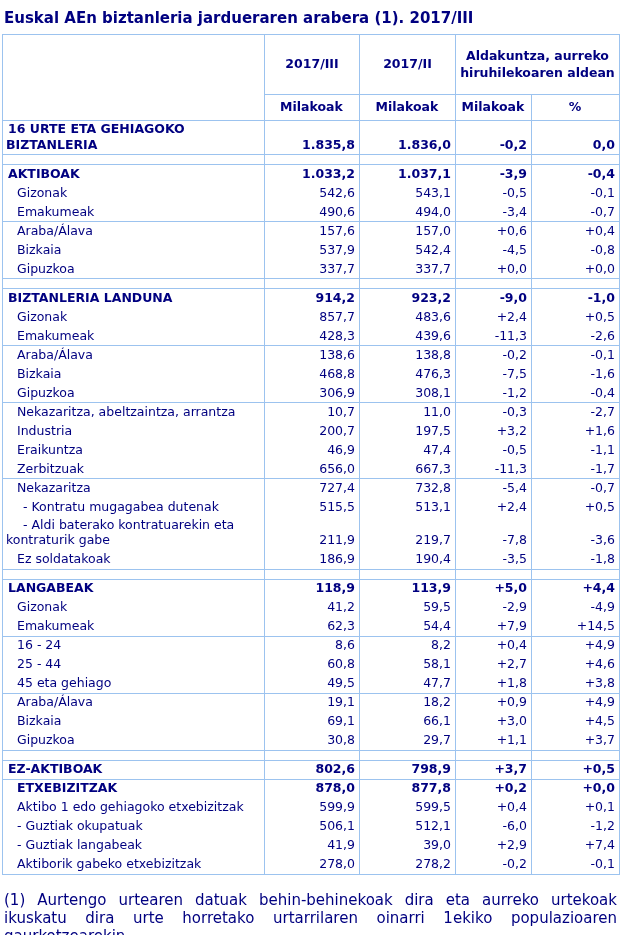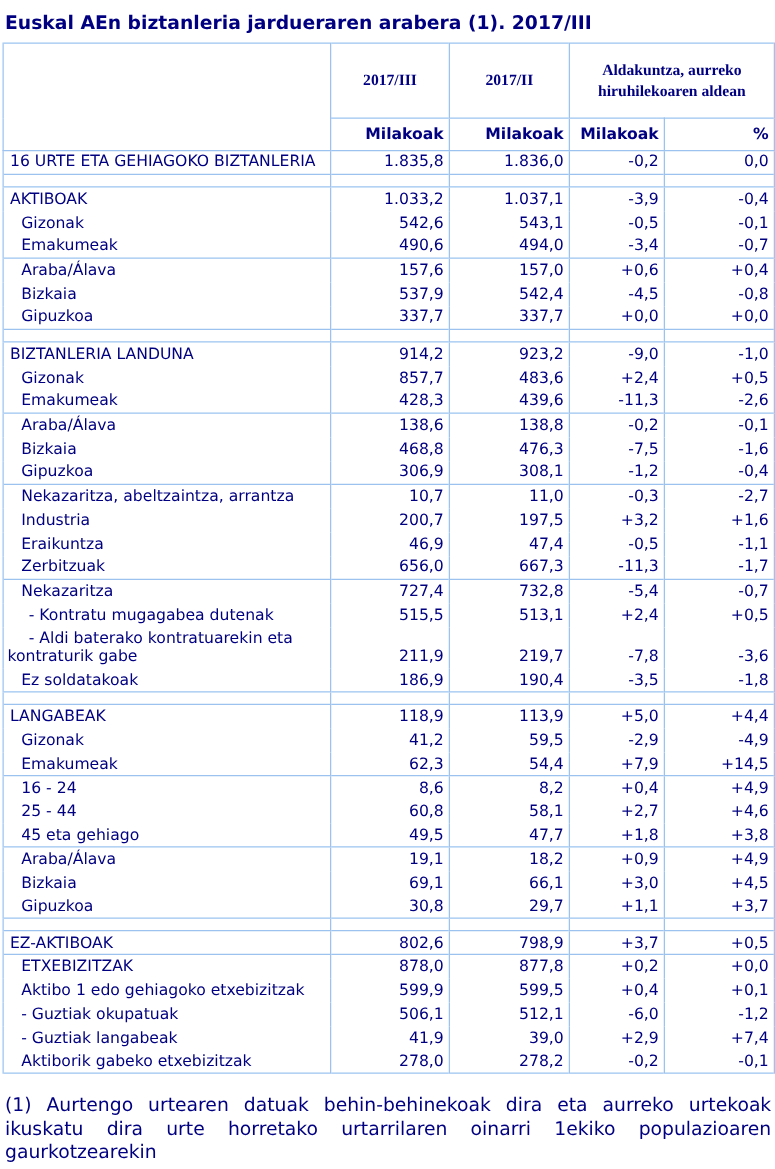--- a/index.html
+++ b/index.html
@@ -43,38 +43,37 @@
     padding: 0 3px;
     color: var(--text);
     overflow: hidden;
   }
   thead th {
     font-weight: bold;
     vertical-align: middle;
     text-align: center;
     line-height: 1.3;
   }
-  thead tr.main-head { height: 60px; font-family: Liberation Serif, serif; }
+  thead tr.main-head { height: 60px; }
   thead tr.sub-head  { height: 26px; }
   thead tr.sub-head th {
-    text-align: right;
     padding-right: 4px;
     border-top: 1px solid var(--border);
     border-bottom: 1px solid var(--border);
   }
   thead th.corner { border-bottom: 1px solid var(--border); }
   tbody td {
     vertical-align: bottom;
     padding-bottom: 2px;
     line-height: 1.25;
   }
   tbody tr { height: 19px; }
   tbody tr.spacer { height: 10px; }
   tbody tr.bt td { border-top: 1px solid var(--border); }
-  tbody tr.bold td { font-weight: normal; }
+  tbody tr.bold td { font-weight: bold; }
   td.lbl { text-align: left; text-indent: 2px; }
   tr.ind1 td.lbl { text-indent: 11px; }
   tr.ind2 td.lbl { text-indent: 17px; margin-top: 28px; }
   td.num { text-align: right; padding-right: 4px; white-space: nowrap; }
   .footnote {
     margin: 16px 2px 0 3px;
     width: 613px;
     text-align: justify;
     line-height: 1.22;
     font-size: 15px;

